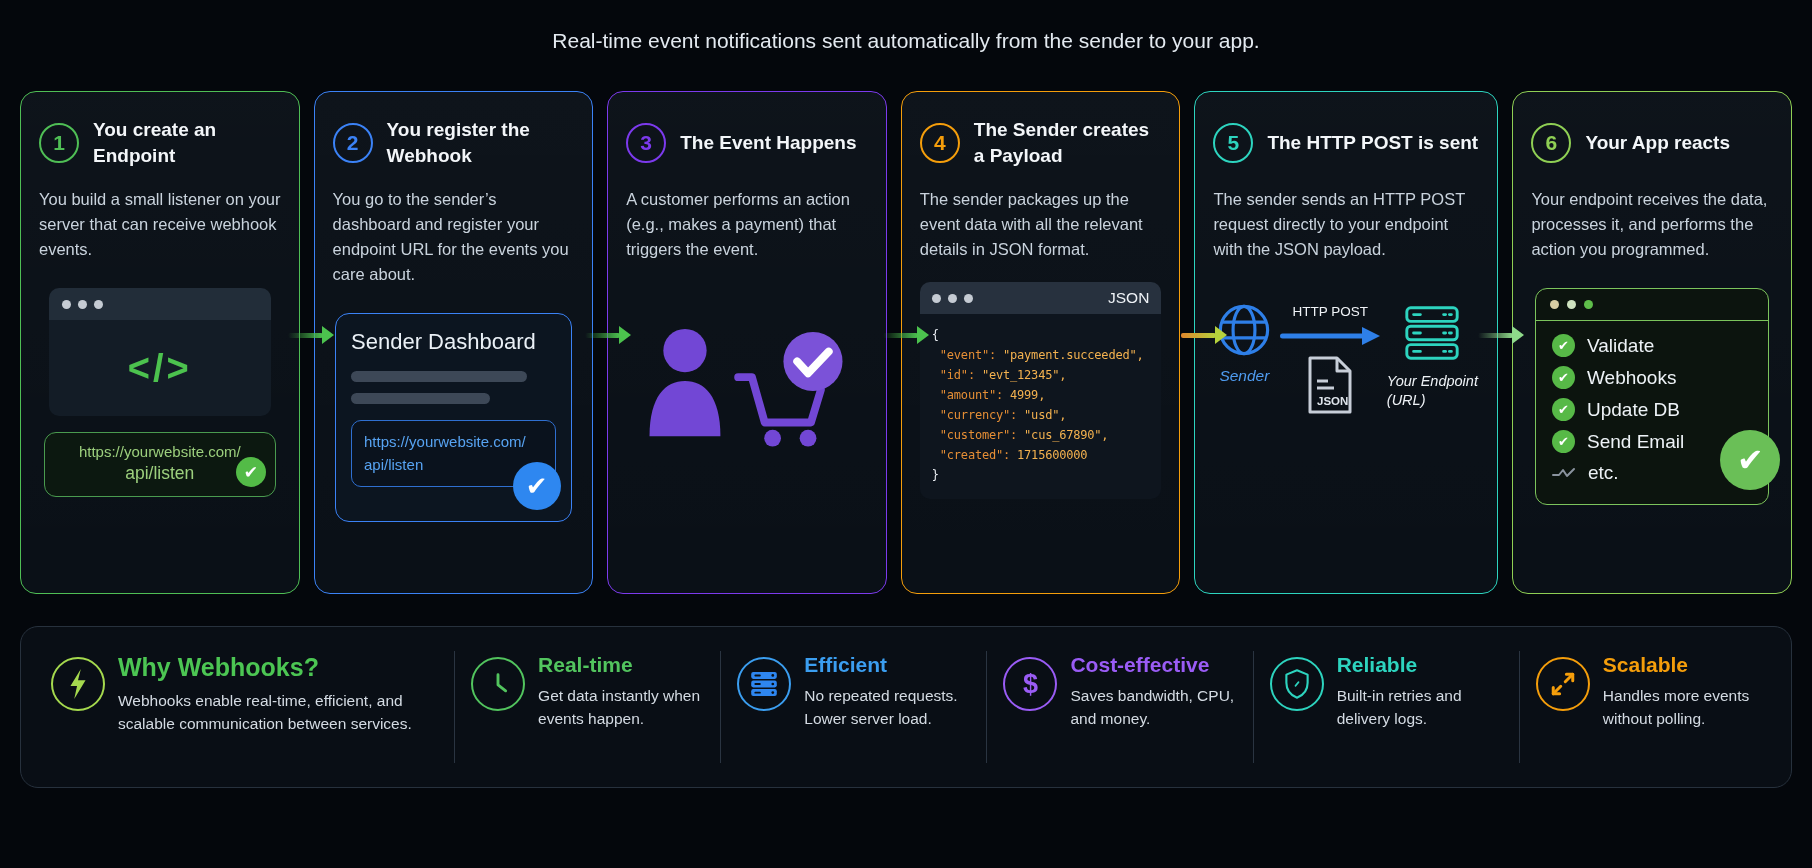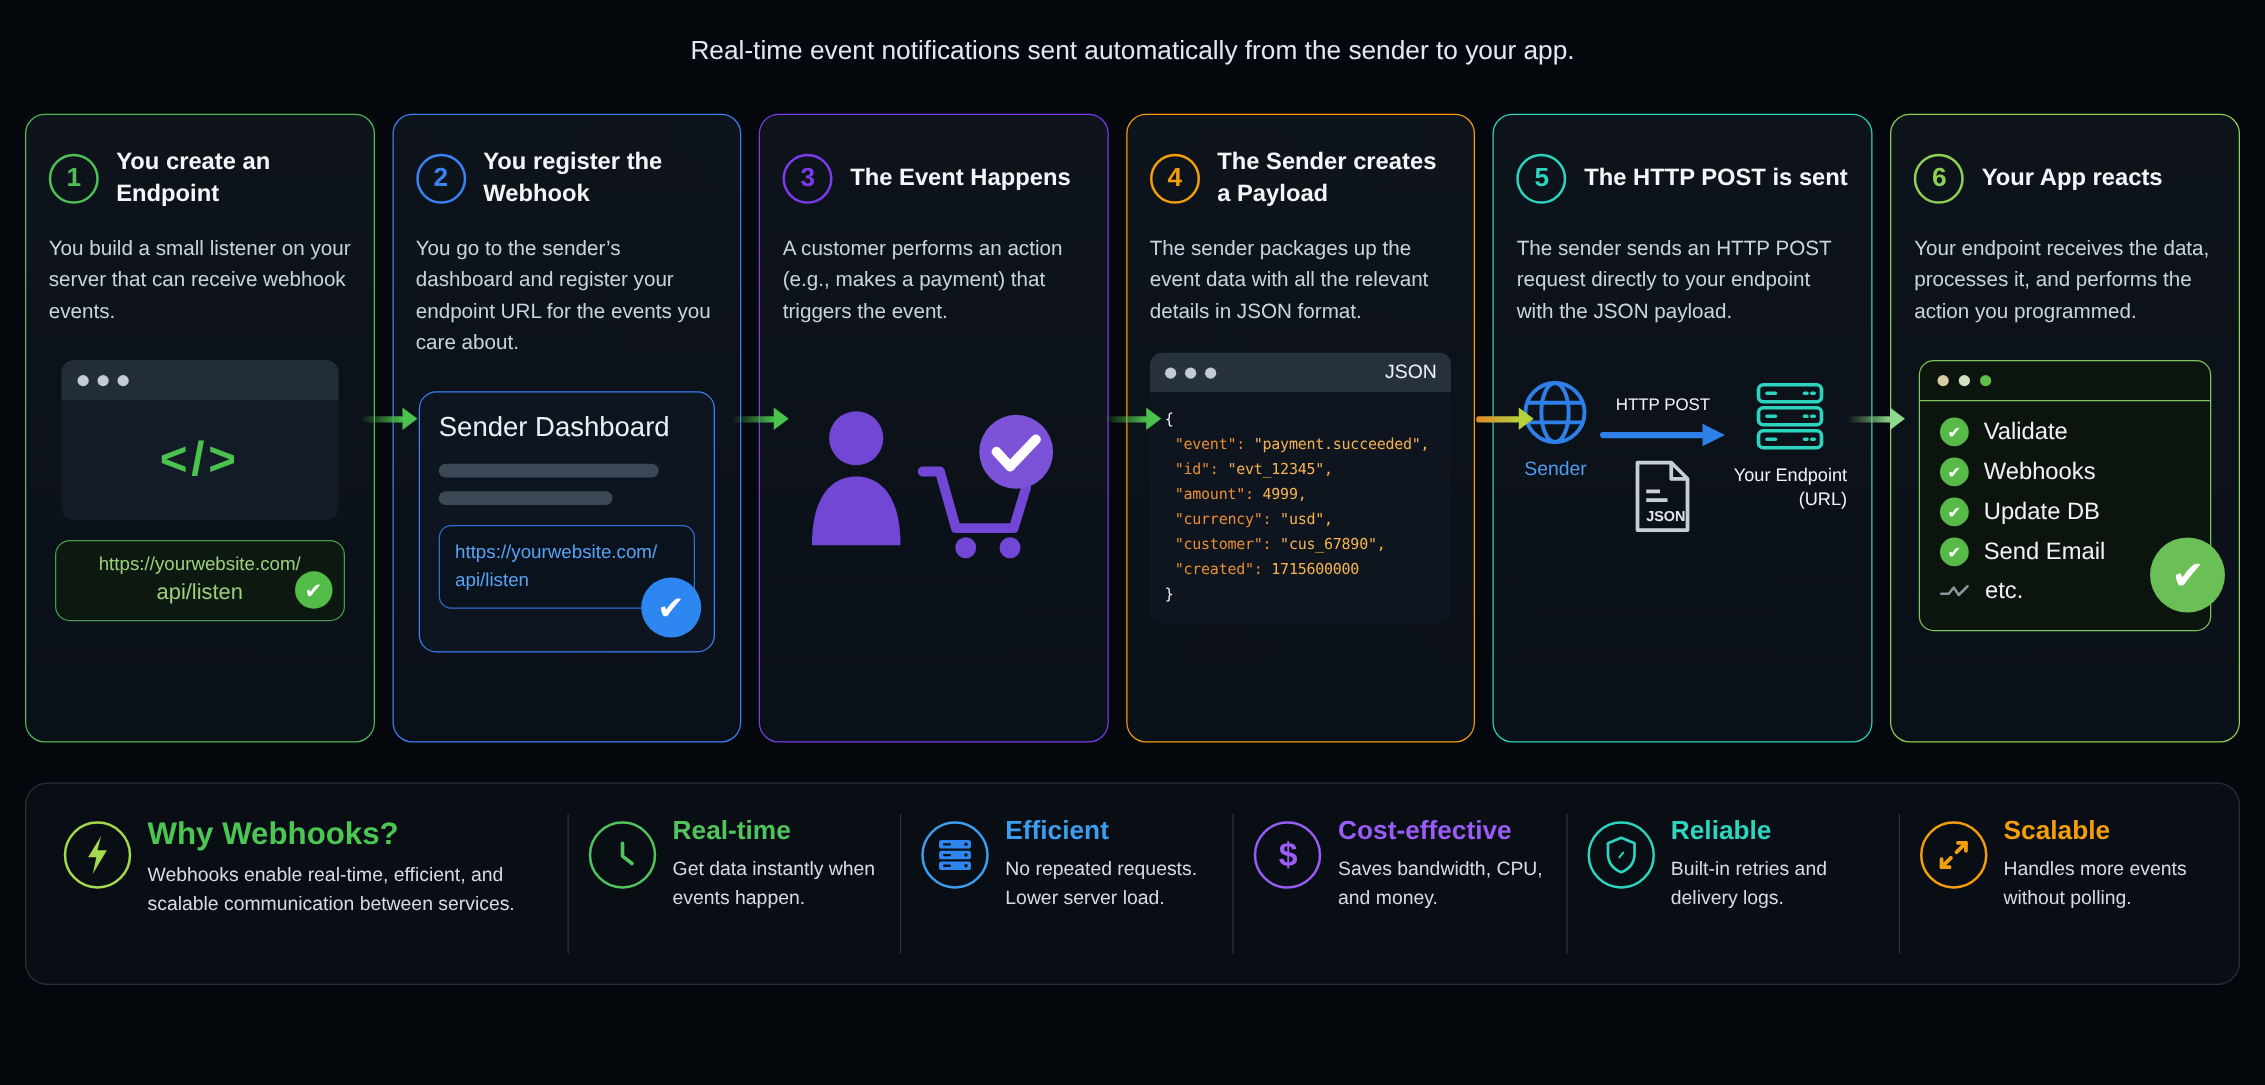--- a/index.html
+++ b/index.html
@@ -68,23 +68,23 @@
   .code-body { background:#0e151e; padding:12px 10px 14px; font-family:"DejaVu Sans Mono", monospace;
                font-size:12px; line-height:1.66; letter-spacing:-0.2px; color:#e9edf2; }
   .cl { padding-left:10px; white-space:nowrap; }
   .cl.brace { padding-left:2px; }
   .cl .k { color:#e58e35; }
   .cl .v { color:#f4b24f; }
   
   .post-art { margin-top:40px; display:flex; justify-content:center; gap:4px; }
   .pa-col { display:flex; flex-direction:column; align-items:center; }
   .pa-a { width:62px; }
-  .pa-b { width:102px; margin-top:14px; }
+  .pa-b { width:102px; margin-top:2px; }
   .pa-c { width:94px; }
-  .pa-label { font-size:14.5px; margin-top:8px; text-align:right; line-height:1.3; }
+  .pa-label { font-size:14.5px; margin-top:8px; text-align:left; line-height:1.3;font-style:italic; }
   .pa-a .pa-label { color:#4f9cf0; font-size:15.5px; }
   .pa-c .pa-label { color:#eef2f6; }
   .http-lbl { color:#f0f3f7; font-size:13.5px; }
   .pa-b svg.arrow { margin-top:8px; }
   .pa-b svg.doc { margin-top:10px; }
   
   .react-win { position:relative; margin:26px auto 0; width:97%; border:1.6px solid #7cc45c; border-radius:12px; background:#0c140e; }
   .react-bar { display:flex; align-items:center; gap:8px; padding:11px 14px; border-bottom:1.6px solid #7cc45c; }
   .react-bar .dot.d1 { background:#d8cda4; }
   .react-bar .dot.d2 { background:#cfe3c0; }

